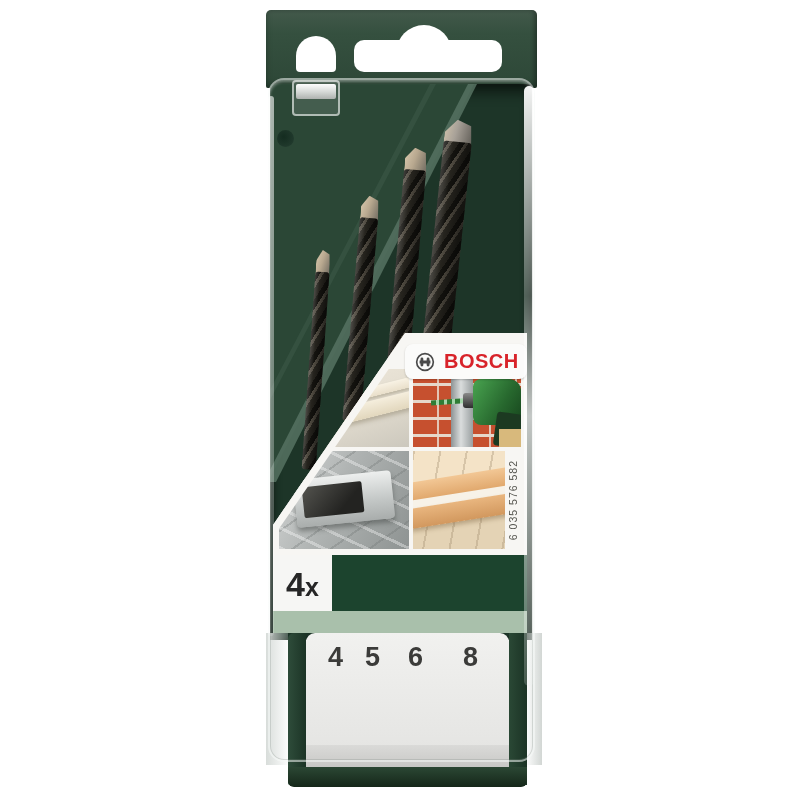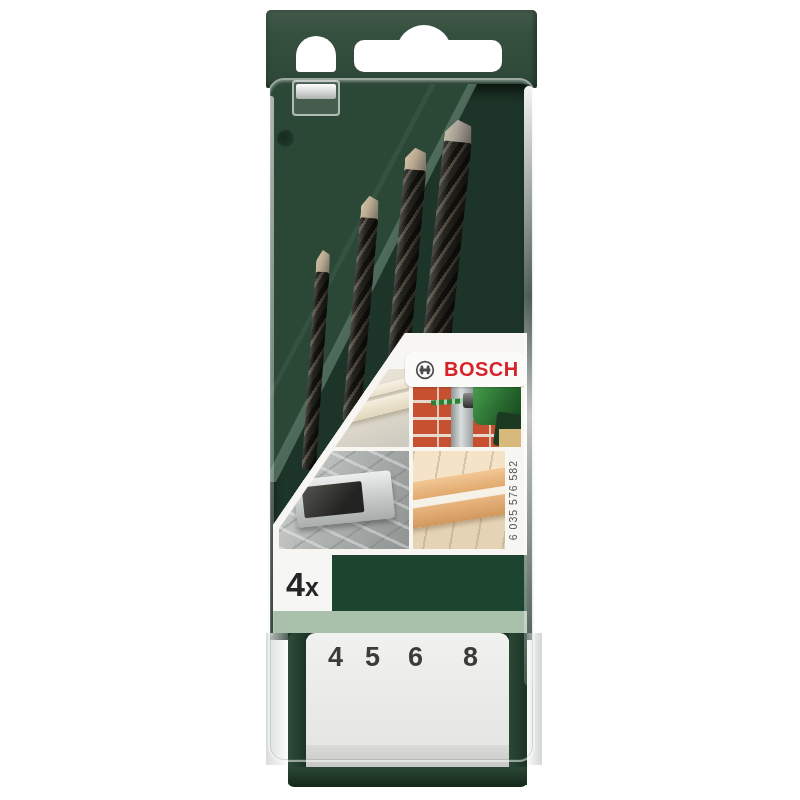--- a/index.html
+++ b/index.html
@@ -89,21 +89,21 @@
   .board.b2{left:-4px;top:50px;width:104px;height:20px;background:linear-gradient(180deg,#e9b67f,#d2985e);
             box-shadow:0 3px 4px rgba(120,95,60,.4);}
   .part-strip{position:absolute;left:232px;top:118px;width:16px;height:98px;background:#f7f6f3;
     display:flex;align-items:center;justify-content:center;}
   .part-strip span{writing-mode:vertical-rl;transform:rotate(180deg);
     font-size:10.5px;color:#55554f;letter-spacing:1px;white-space:nowrap;}
   .cut-margin{position:absolute;left:0;top:192px;width:236px;height:9px;background:#f7f6f3;
     transform-origin:0 50%;transform:rotate(-55.5deg);}
 
   
-  .logo{left:405px;top:352px;width:122px;height:35px;background:#fbfbfa;border-radius:8px;z-index:6;
+  .logo{left:405px;top:344px;width:122px;height:35px;background:#fbfbfa;border-radius:8px;z-index:6;
         display:flex;align-items:center;gap:9px;padding-left:10px;box-sizing:border-box;
         box-shadow:0 1px 2px rgba(0,0,0,.2);}
   .brand{font-size:20px;font-weight:bold;letter-spacing:.5px;color:#d8232a;}
 
   
   .qty-box{left:273px;top:555px;width:59px;height:56px;background:#f6f6f4;z-index:6;
            display:flex;align-items:baseline;justify-content:center;padding-top:12px;box-sizing:border-box;}
   .qty-num{font-size:34px;font-weight:bold;color:#262626;line-height:1;}
   .qty-x{font-size:25px;font-weight:bold;color:#262626;line-height:1;}
   .band-dark{left:332px;top:555px;width:195px;height:56px;background:#1c442e;z-index:6;}

